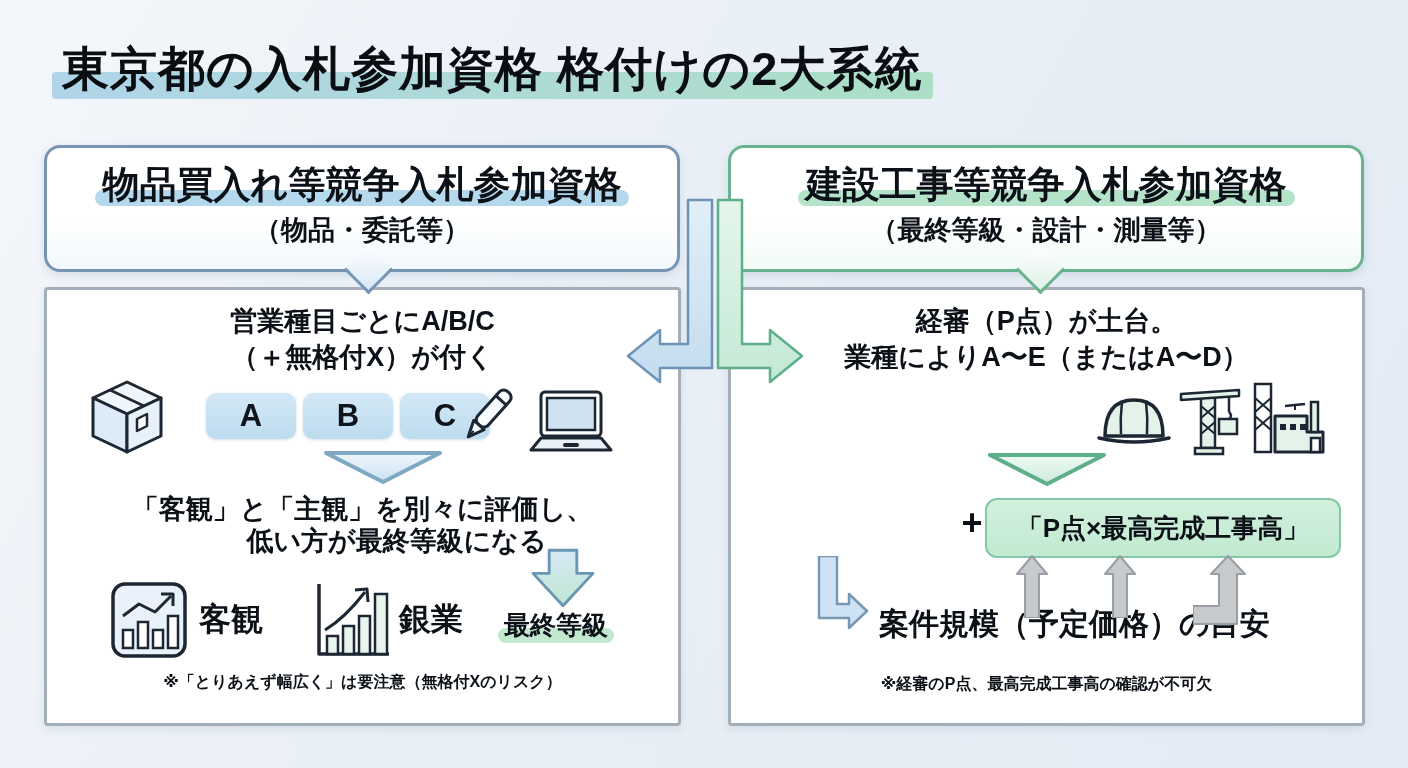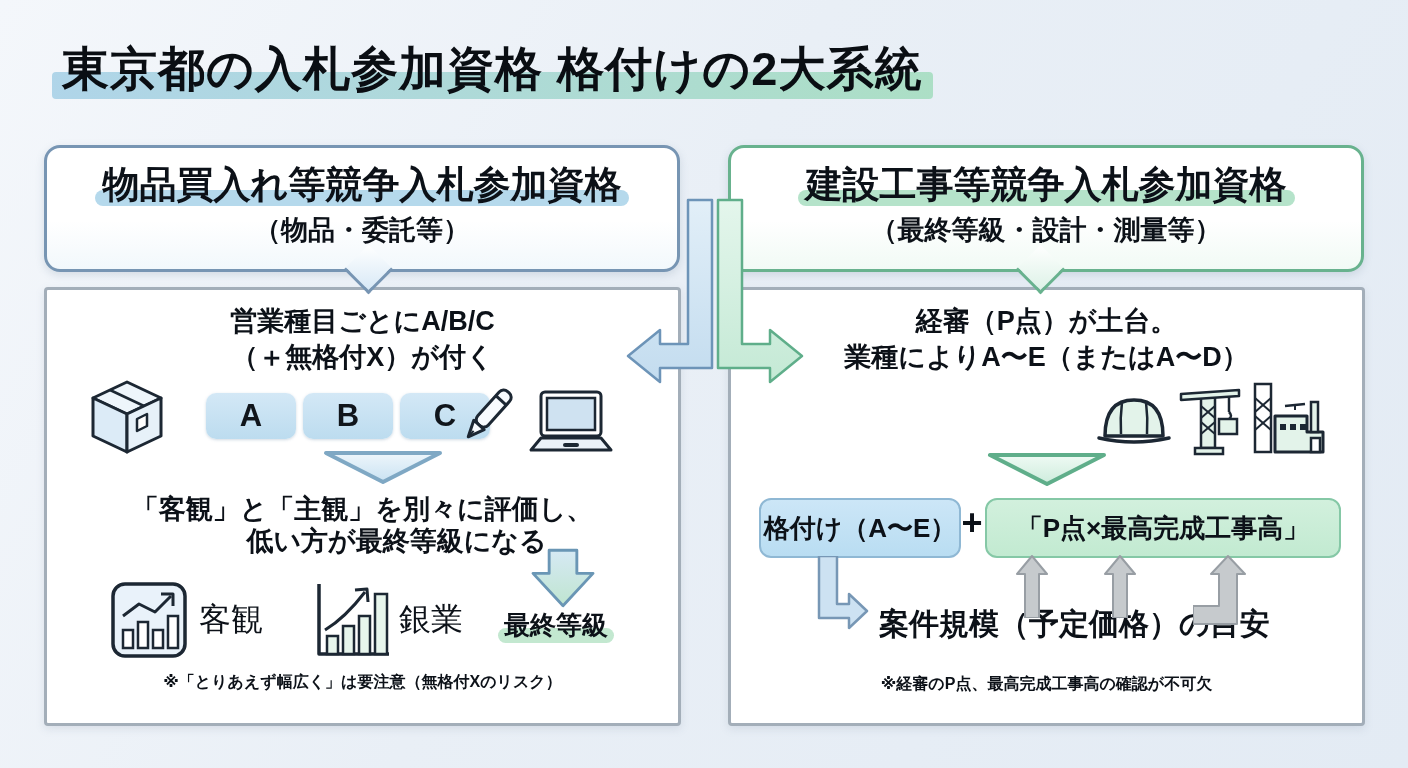--- a/index.html
+++ b/index.html
@@ -60,21 +60,21 @@
   }
   .plus-sign{left:226px;top:212px;width:30px;text-align:center;font-size:36px;font-weight:bold;}
   .formula-box{
     left:254px;top:208px;width:352px;height:56px;border-radius:12px;
     background:linear-gradient(180deg,#d2f0dd,#c2ead1);border:2px solid #85c8a6;
     display:flex;align-items:center;justify-content:center;font-size:26px;font-weight:bold;text-align:center;
   }
   .final-grade{left:424px;top:318px;width:170px;text-align:center;display:block;}
   .final-grade .fg-inner{display:inline-block;position:relative;font-size:26px;font-weight:bold;z-index:1;}
   .final-grade .fg-hl{position:absolute;left:-6px;right:-6px;bottom:0;height:15px;background:#c3e8d0;border-radius:8px;z-index:-1;}
-  .icon-label{font-size:32px;font-weight:normal;}
+  .icon-label{font-size:32px;font-weight:bold;}
   svg{display:block;}
 </style>
 </head>
 <body>
 
 <div class="abs title-wrap">
   <div class="main-title">
     <span>東京都の入札参加資格 格付けの2大系統</span>
     <div class="hl-bar"></div>
   </div>
@@ -243,21 +243,20 @@
   <svg class="abs" style="left:256px;top:162px;" width="120" height="36" viewBox="0 0 120 36">
     <defs>
         <linearGradient id="chg" x1="0" y1="0" x2="0" y2="1">
       <stop offset="0" stop-color="#effaf4"></stop>
           <stop offset="1" stop-color="#cdecdc"></stop>
         </linearGradient>
       </defs>
     <polygon points="3,3 117,3 60,32" fill="url(#chg)" stroke="#5fae8a" stroke-width="4" stroke-linejoin="round"></polygon>
   </svg>
 
-  <div class="abs rating-box">格付け（A〜E）</div>
   <div class="abs plus-sign">+</div>
   <div class="abs formula-box">「P点×最高完成工事高」</div>
 
   <svg class="abs" style="left:84px;top:266px;" width="56" height="76" viewBox="0 0 56 76">
     <polygon points="4,0 22,0 22,48 34,48 34,38 52,55 34,72 34,62 4,62" fill="#cde2f2" stroke="#7797b5" stroke-width="2.5" stroke-linejoin="round"></polygon>
   </svg>
 
   <div class="abs" style="left:148px;top:314px;font-size:30px;font-weight:bold;">案件規模（予定価格）の目安</div>
 
   <svg class="abs" style="left:284px;top:264px;" width="34" height="64" viewBox="0 0 34 64">

